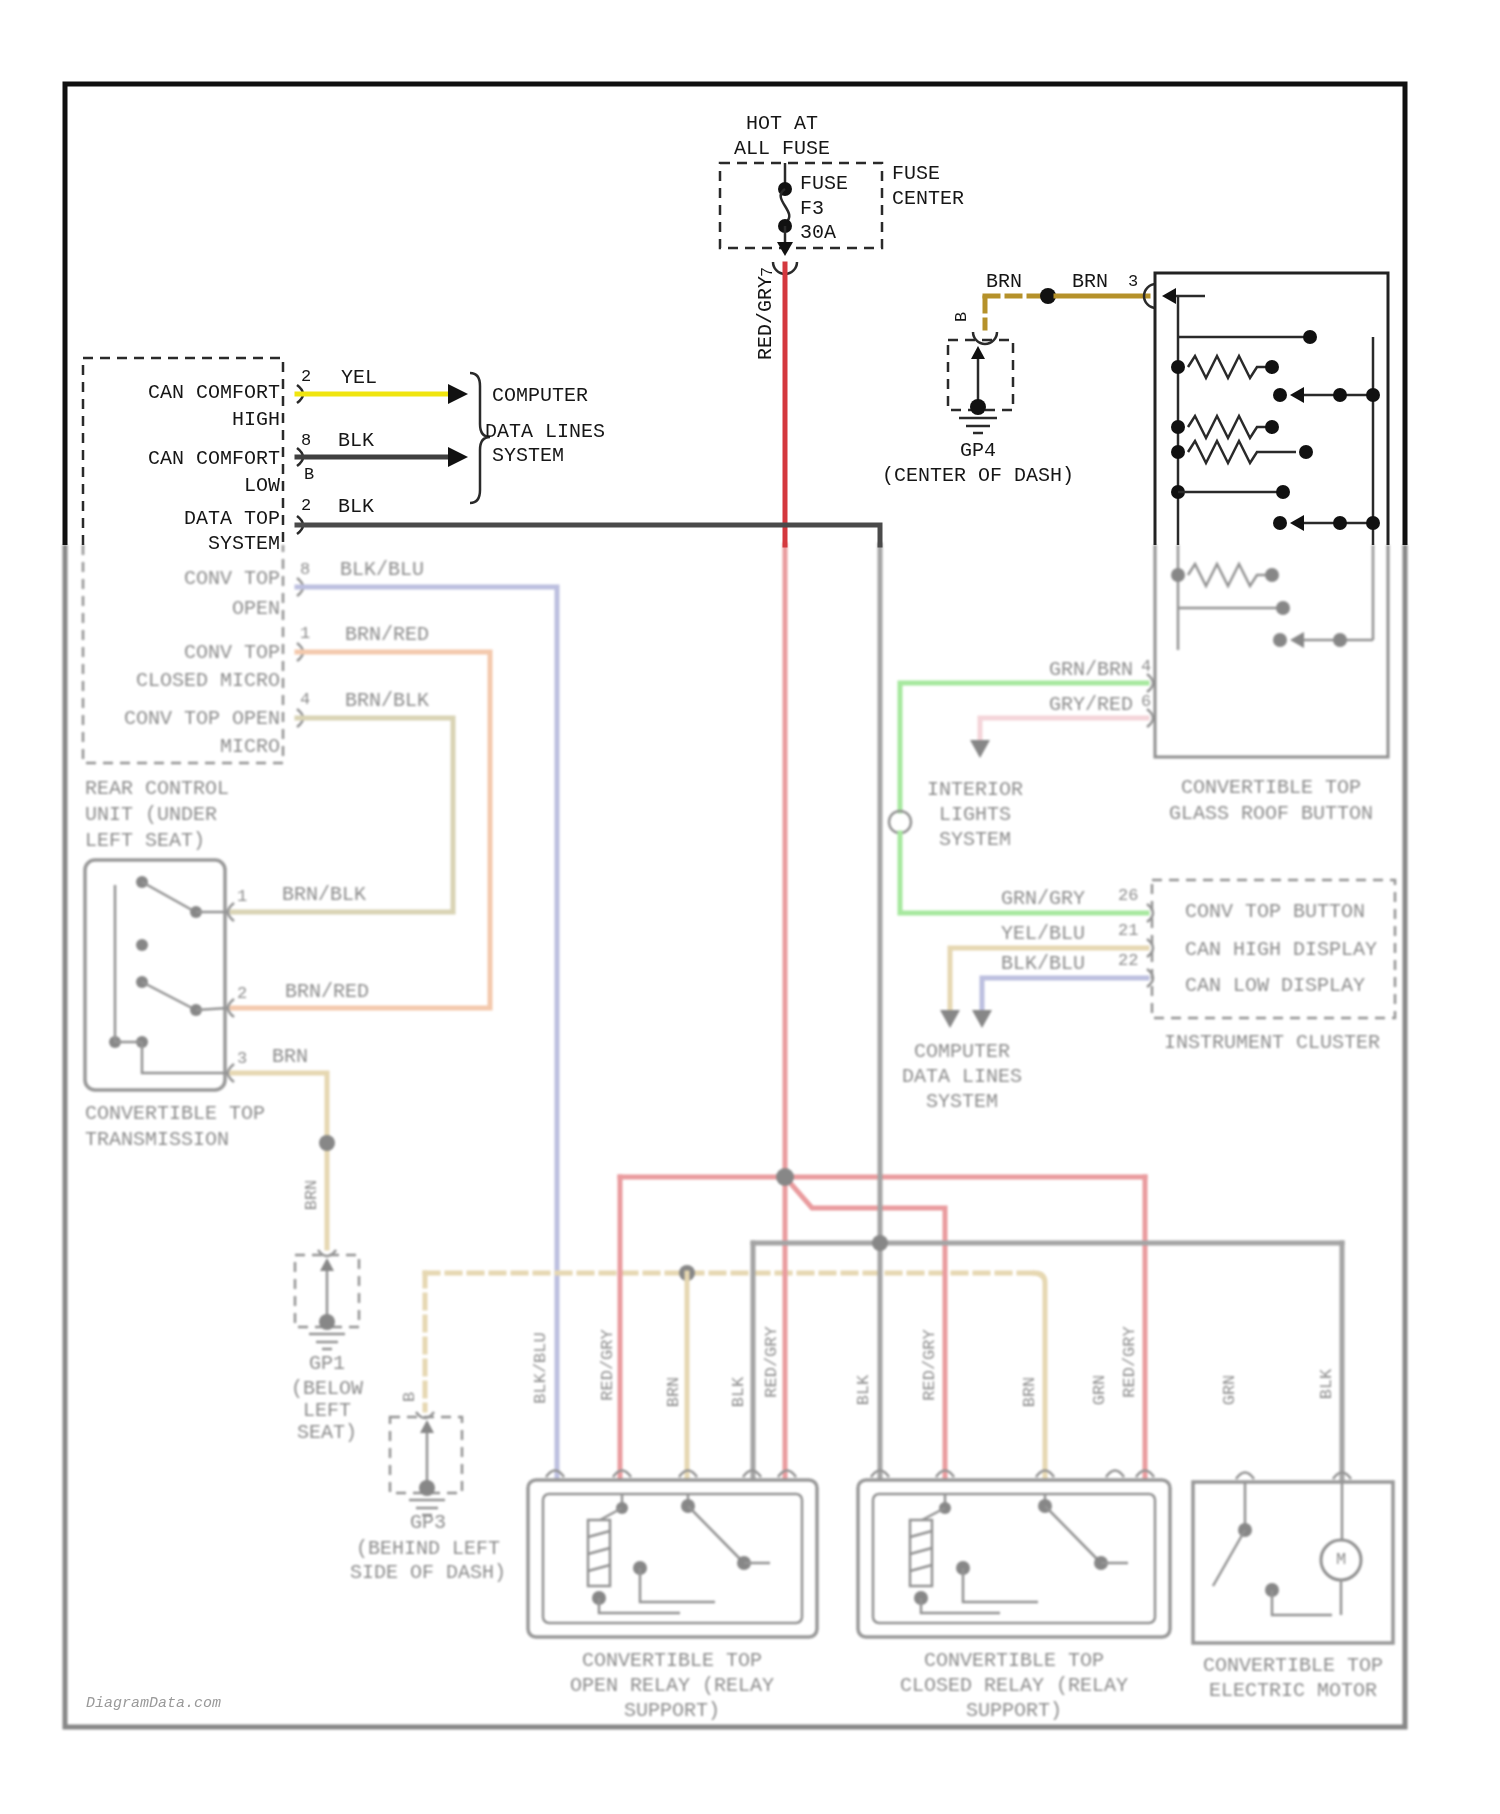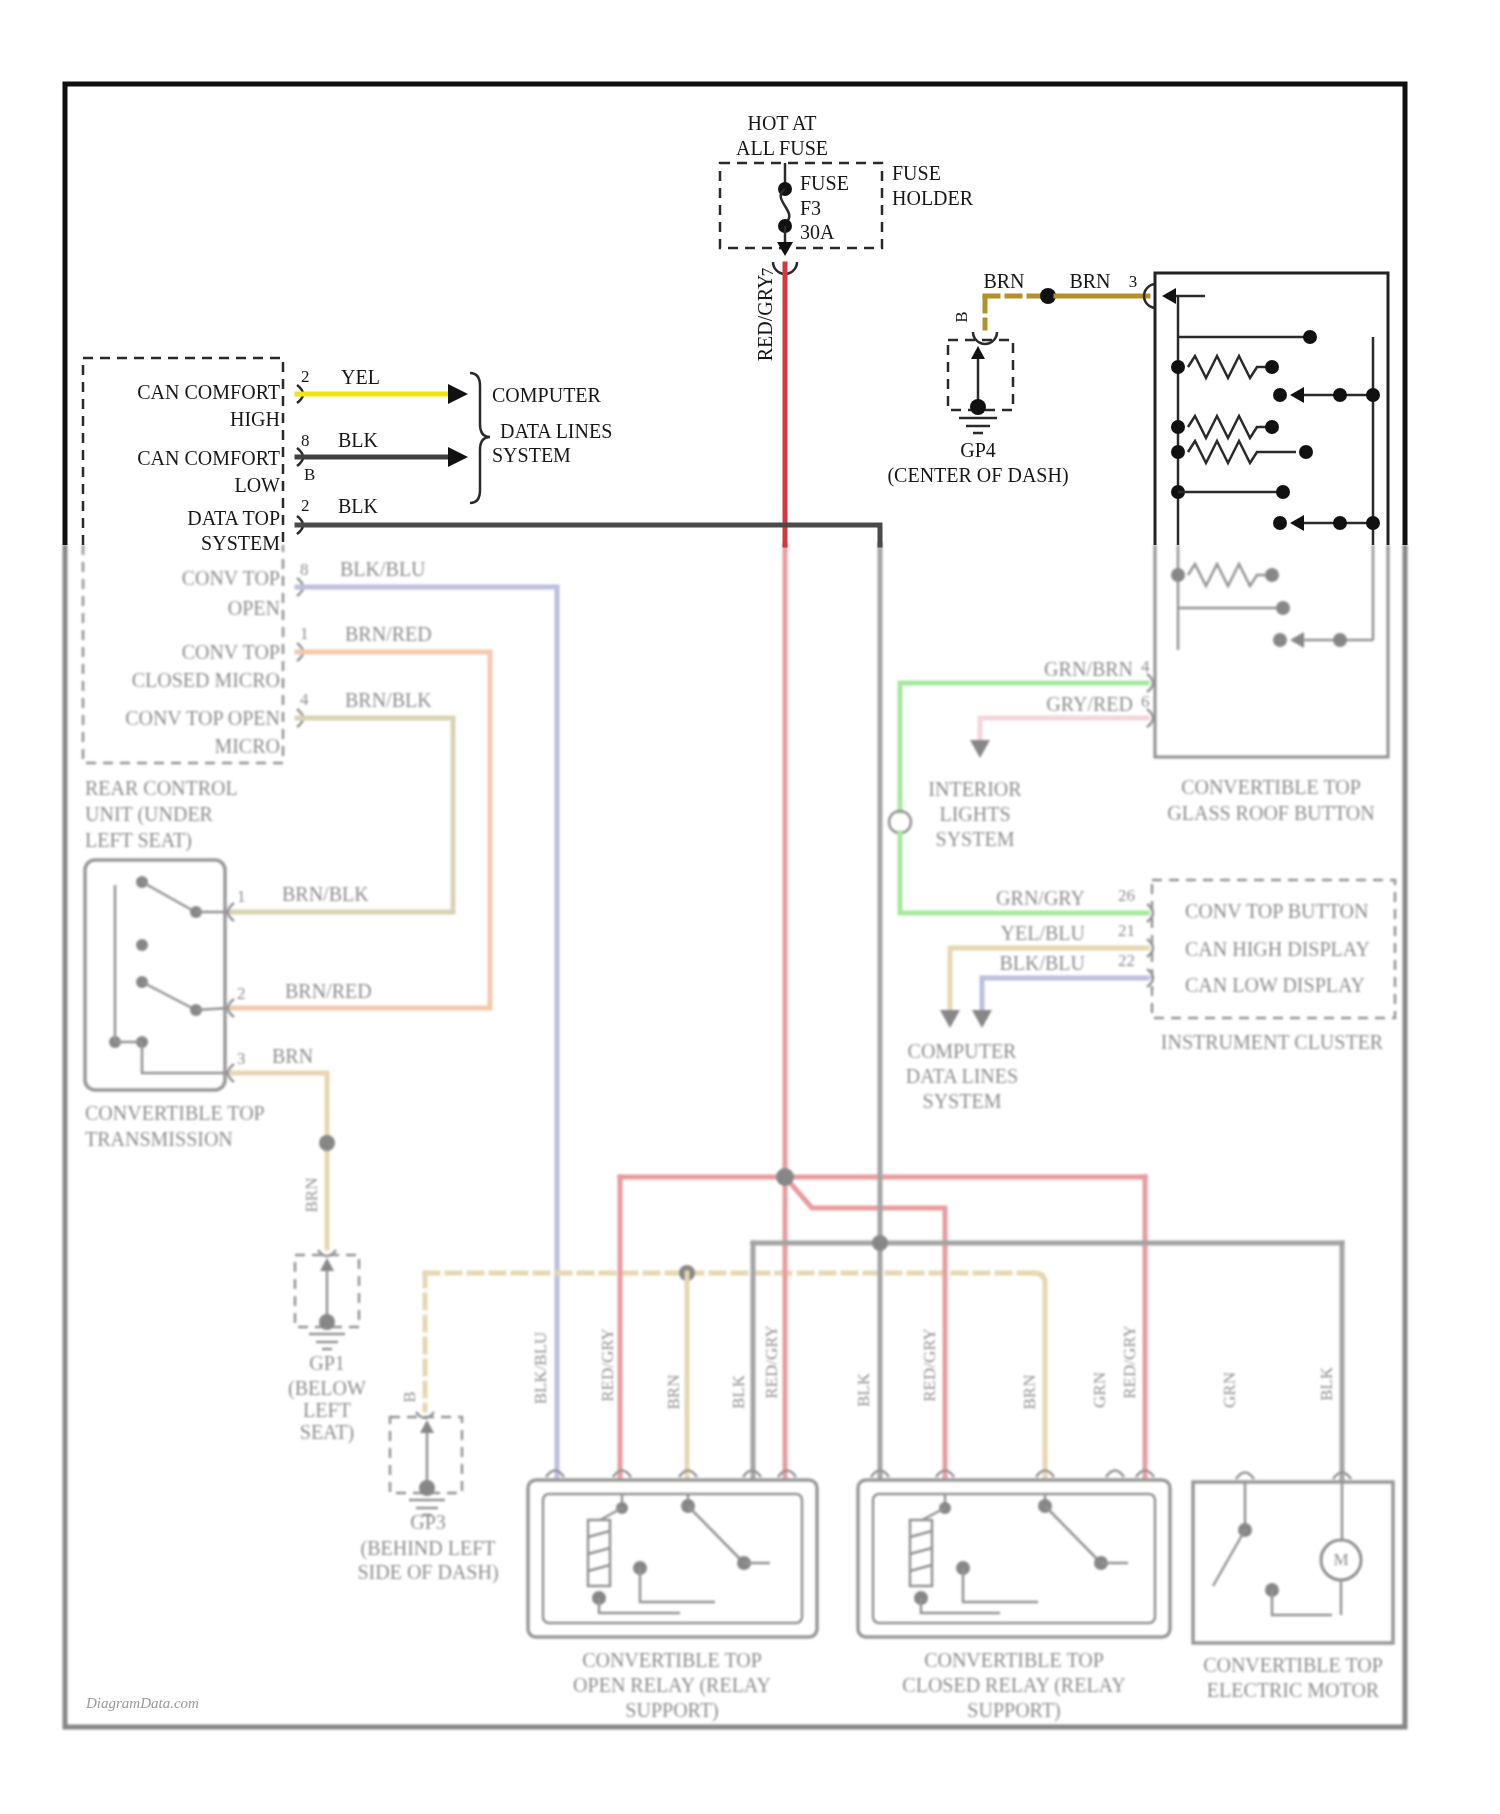--- a/index.html
+++ b/index.html
@@ -1,17 +1,17 @@
 <!DOCTYPE html>
 <html style="--c-yel: #f0e50f; --c-blk: #404040; --c-red: #d4383e; --c-brn: #b5912a; --c-tan: #cdb065; --c-blue: #7b80c0; --c-orange: #e9935b; --c-olive: #b3a86a; --c-green: #4ed23e; --c-pink: #eaaab4; --c-gray: #4a4a4a;"><head>
 <meta charset="utf-8">
 <style>
   html,body{margin:0;padding:0;background:#fff;}
   .stage{position:relative;width:1500px;height:1814px;background:#ffffff;
-         font-family:Liberation Serif, serif;color:#161616;overflow:hidden;}
+         font-family:Liberation Mono, monospace;color:#161616;overflow:hidden;}
   svg.lay{position:absolute;left:0;top:0;}
   .lb{position:absolute;font-size:20px;line-height:1.05;white-space:nowrap;}
   .c{transform:translate(-50%,-50%);}
   .r{transform:translate(-100%,-50%);}
   .l{transform:translate(0,-50%);}
   .vt{transform:translate(-50%,-50%) rotate(-90deg);}
   .sm{font-size:17px;}
   .wm{color:#9a9a9a;font-style:italic;font-size:15px;}
   .faded{position:absolute;left:0;top:0;width:1500px;height:1814px;
          opacity:.5;filter:blur(1.1px);}
@@ -411,42 +411,42 @@
       <path class="wire wGr" d="M297 525 H880 V545"></path>
     </g>
   </svg>
 
   <div class="lb c" style="left:782px;top:123px">HOT AT</div>
   <div class="lb c" style="left:782px;top:148px">ALL FUSE</div>
   <div class="lb l" style="left:800px;top:183px">FUSE</div>
   <div class="lb l" style="left:800px;top:208px">F3</div>
   <div class="lb l" style="left:800px;top:232px">30A</div>
   <div class="lb l" style="left:892px;top:173px">FUSE</div>
-  <div class="lb l" style="left:892px;top:198px">HOLDER</div>
+  <div class="lb l" style="left:892px;top:198px">CENTER</div>
   <div class="lb vt sm" style="left:768px;top:272px">7</div>
   <div class="lb vt" style="left:765px;top:318px">RED/GRY</div>
 
   <div class="lb c" style="left:1004px;top:281px">BRN</div>
   <div class="lb c" style="left:1090px;top:281px">BRN</div>
   <div class="lb c sm" style="left:1133px;top:282px">3</div>
   <div class="lb vt sm" style="left:962px;top:317px">B</div>
   <div class="lb c" style="left:978px;top:450px">GP4</div>
   <div class="lb c" style="left:978px;top:475px">(CENTER OF DASH)</div>
 
   <div class="lb r" style="left:280px;top:392px">CAN COMFORT</div>
   <div class="lb r" style="left:280px;top:419px">HIGH</div>
   <div class="lb l sm" style="left:301px;top:377px">2</div>
   <div class="lb l" style="left:341px;top:377px">YEL</div>
   <div class="lb r" style="left:280px;top:458px">CAN COMFORT</div>
   <div class="lb r" style="left:280px;top:485px">LOW</div>
   <div class="lb l sm" style="left:301px;top:441px">8</div>
   <div class="lb l sm" style="left:304px;top:475px">B</div>
   <div class="lb l" style="left:338px;top:440px">BLK</div>
   <div class="lb l" style="left:492px;top:395px">COMPUTER</div>
-  <div class="lb l" style="left:500px;top:431px">DATA LINES</div>
+  <div class="lb l" style="left:485px;top:431px">DATA LINES</div>
   <div class="lb l" style="left:492px;top:455px">SYSTEM</div>
   <div class="lb r" style="left:280px;top:518px">DATA TOP</div>
   <div class="lb r" style="left:280px;top:543px">SYSTEM</div>
   <div class="lb l sm" style="left:301px;top:506px">2</div>
   <div class="lb l" style="left:338px;top:506px">BLK</div>
 
   <div class="lb wm l" style="left:86px;top:1704px">DiagramData.com</div>
 </div>
 
 </body></html>

